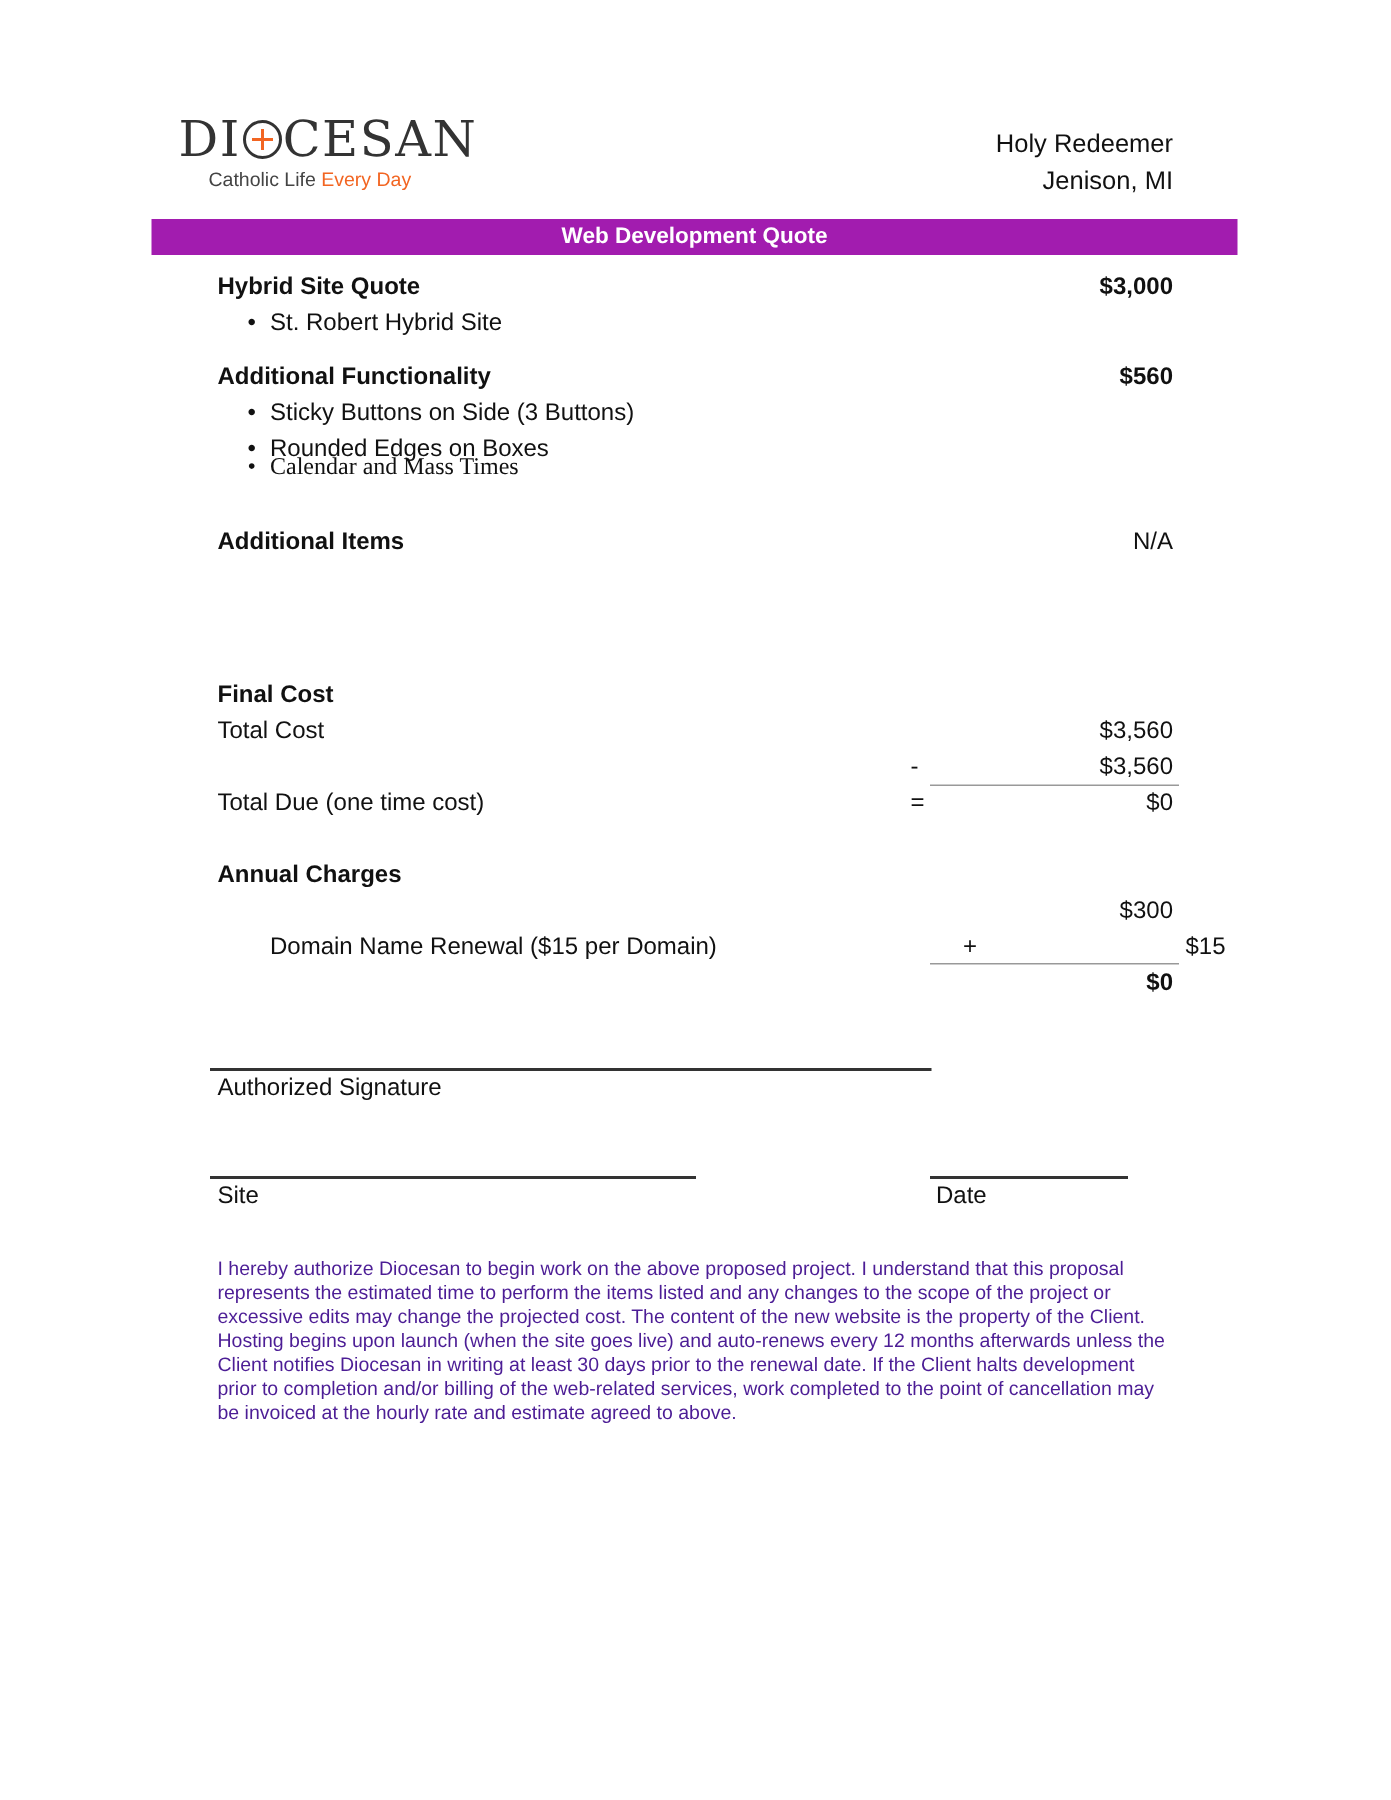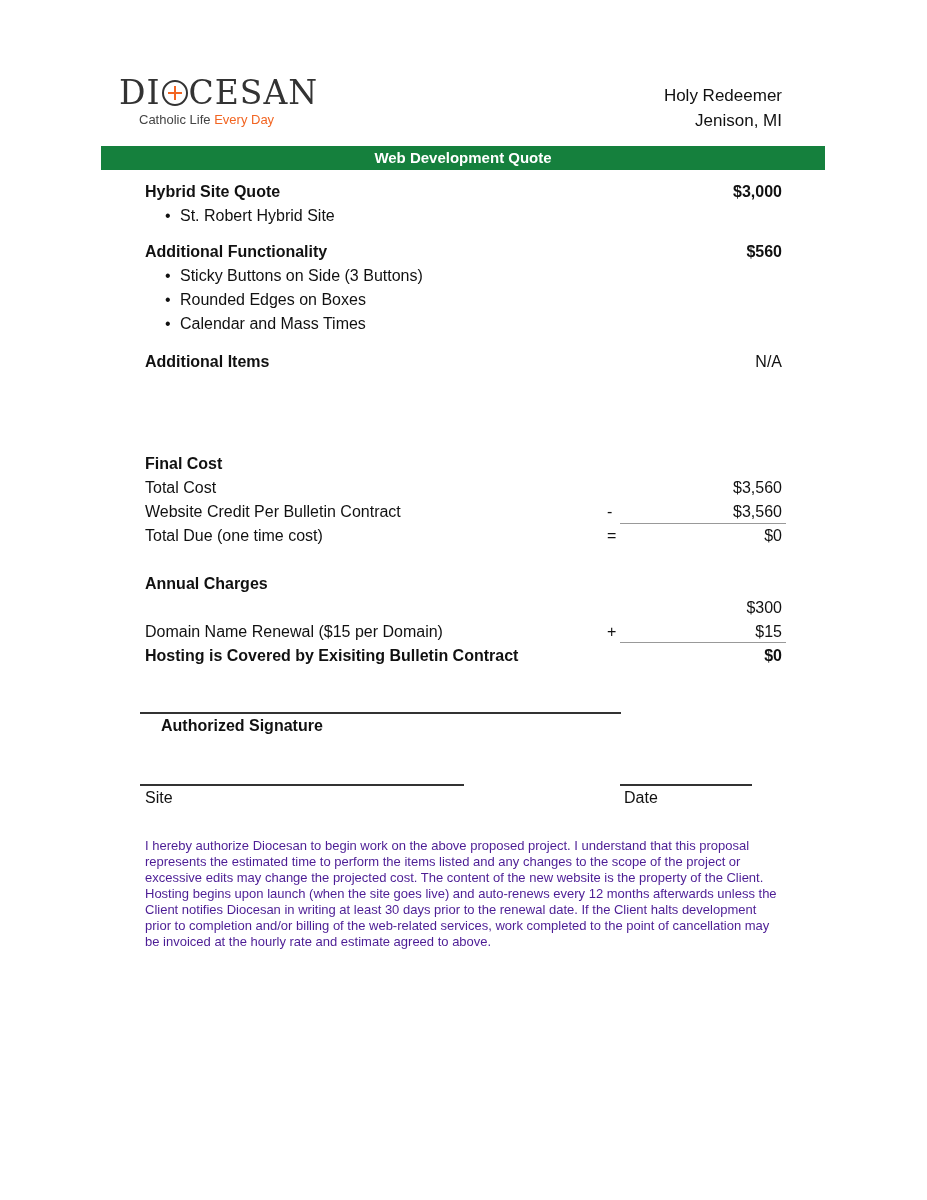--- a/index.html
+++ b/index.html
@@ -5,21 +5,21 @@
   html, body { margin:0; padding:0; background:#ffffff; }
   body { width:927px; height:1200px; position:relative; font-family:"Liberation Sans", sans-serif; color:#111; }
   .abs { position:absolute; }
   .logo-word { left:119px; top:76px; font-family:"DejaVu Serif", serif; font-size:33px; letter-spacing:1px; color:#333; font-weight:normal; line-height:1; }
   .logo-word .o-cross { display:inline-block; position:relative; width:26px; height:26px; border:2.5px solid #333; border-radius:50%; vertical-align:-2px; margin:0 1px; box-sizing:border-box; }
   .logo-word .o-cross::before { content:""; position:absolute; left:50%; top:4px; bottom:4px; width:2px; margin-left:-1px; background:#f26522; }
   .logo-word .o-cross::after { content:""; position:absolute; top:50%; left:4px; right:4px; height:2px; margin-top:-1px; background:#f26522; }
   .logo-tag { left:139px; top:112px; font-size:13px; color:#444; }
   .logo-tag .accent { color:#f26522; }
   .client { right:145px; font-size:17px; color:#111; }
-  .banner { left:101px; top:146px; width:724px; height:24px; background:#15803d; color:#fff; font-weight:bold; font-size:15px; text-align:center; line-height:24px; }
+  .banner { left:101px; top:146px; width:724px; height:24px; background:#a21caf; color:#fff; font-weight:bold; font-size:15px; text-align:center; line-height:24px; }
   .row { left:145px; width:637px; font-size:16px; height:20px; line-height:20px; }
   .row .lbl { position:absolute; left:0; }
   .row .op { position:absolute; left:462px; }
   .row .val { position:absolute; right:0; text-align:right; }
   .bold { font-weight:bold; }
   .bullet { left:165px; font-size:16px; line-height:20px; }
   .bullet .dot { display:inline-block; width:15px; }
   .rule { height:1px; background:#999; }
   .sigline { height:2px; background:#333; }
   .siglabel { font-size:16px; }
@@ -51,70 +51,68 @@
 <div class="abs row bold" style="top:242px;">
   <span class="lbl">Additional Functionality</span>
   <span class="val">$560</span>
 </div>
 <div class="abs bullet" style="top:266px;">
   <span class="dot">•</span><span>Sticky Buttons on Side (3 Buttons)</span>
 </div>
 <div class="abs bullet" style="top:290px;">
   <span class="dot">•</span><span>Rounded Edges on Boxes</span>
 </div>
-<div class="abs bullet" style="top:314px;">
+<div class="abs bullet" style="top:302px;font-family:Liberation Serif, serif;">
   <span class="dot">•</span><span>Calendar and Mass Times</span>
 </div>
 
 <div class="abs row" style="top:352px;">
   <span class="lbl bold">Additional Items</span>
   <span class="val">N/A</span>
 </div>
 
 <div class="abs row bold" style="top:454px;text-align:center;">
   <span class="lbl">Final Cost</span>
 </div>
 <div class="abs row" style="top:478px;">
   <span class="lbl">Total Cost</span>
   <span class="op"></span>
   <span class="val">$3,560</span>
 </div>
 <div class="abs row" style="top:502px;">
-  <span class="lbl">Website Credit Per Bulletin Contract</span>
   <span class="op">-</span>
   <span class="val">$3,560</span>
 </div>
 <div class="abs rule" style="top:523px; left:620px; width:166px;"></div>
 <div class="abs row" style="top:526px;">
   <span class="lbl">Total Due (one time cost)</span>
   <span class="op">=</span>
   <span class="val">$0</span>
 </div>
 
 <div class="abs row bold" style="top:574px;">
   <span class="lbl">Annual Charges</span>
 </div>
 <div class="abs row" style="top:598px;">
   <span class="op"></span>
   <span class="val">$300</span>
 </div>
-<div class="abs row" style="top:622px;">
+<div class="abs row" style="top:622px;margin-left:35px;">
   <span class="lbl">Domain Name Renewal ($15 per Domain)</span>
   <span class="op">+</span>
   <span class="val">$15</span>
 </div>
 <div class="abs rule" style="top:642px; left:620px; width:166px;"></div>
 <div class="abs row bold" style="top:646px;">
-  <span class="lbl">Hosting is Covered by Exisiting Bulletin Contract</span>
   <span class="op"></span>
   <span class="val">$0</span>
 </div>
 
 <div class="abs sigline" style="top:712px; left:140px; width:481px;"></div>
-<div class="abs siglabel" style="top:717px; left:161px;font-weight:bold;">Authorized Signature</div>
+<div class="abs siglabel" style="top:717px; left:145px;">Authorized Signature</div>
 
 <div class="abs sigline" style="top:784px; left:140px; width:324px;"></div>
 <div class="abs siglabel" style="top:789px; left:145px;">Site</div>
 
 <div class="abs sigline" style="top:784px; left:620px; width:132px;"></div>
 <div class="abs siglabel" style="top:789px; left:624px;text-align:right;">Date</div>
 
 <div class="abs legal">I hereby authorize Diocesan to begin work on the above proposed project. I understand that this proposal represents the estimated time to perform the items listed and any changes to the scope of the project or excessive edits may change the projected cost. The content of the new website is the property of the Client. Hosting begins upon launch (when the site goes live) and auto-renews every 12 months afterwards unless the Client notifies Diocesan in writing at least 30 days prior to the renewal date. If the Client halts development prior to completion and/or billing of the web-related services, work completed to the point of cancellation may be invoiced at the hourly rate and estimate agreed to above.</div>
 
 </body></html>

